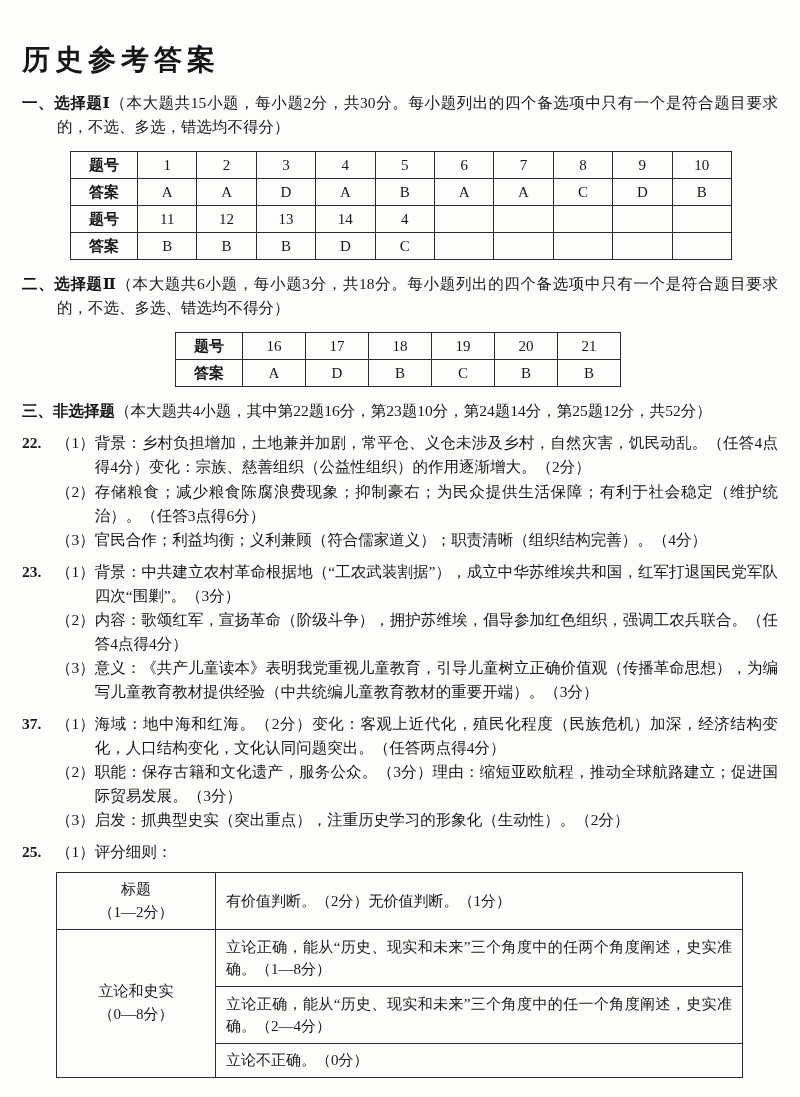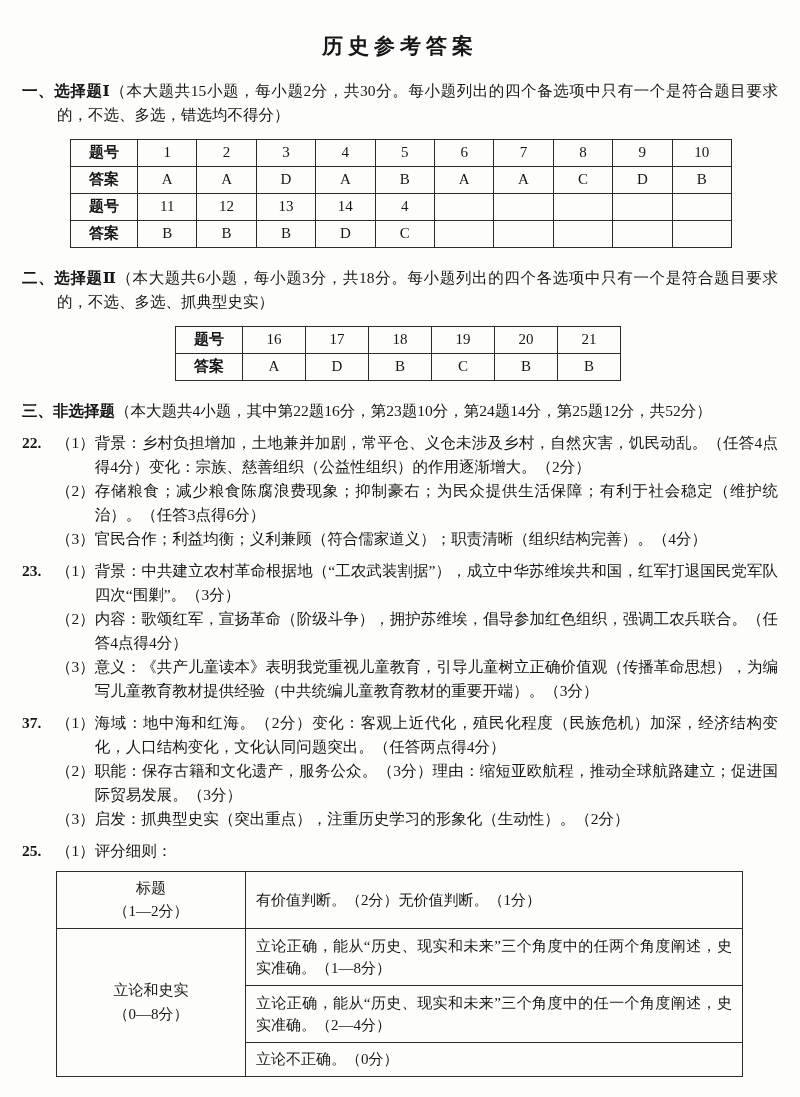--- a/index.html
+++ b/index.html
@@ -5,38 +5,38 @@
   html,body { margin:0; padding:0; background:#ffffff; }
   .page {
     width:800px; min-height:1097px; box-sizing:border-box;
     padding:18px 22px 14px 22px;
     background:#fdfdfb; color:#161616;
     font-family:"Liberation Serif","DejaVu Serif",serif;
     font-size:15.5px; line-height:1.55;
     display:flex; flex-direction:column;
   }
   .title { text-align:center; font-weight:bold; font-size:19.5px; line-height:1.3; }
-  .subtitle { text-align:center; font-weight:bold; font-size:21px; margin-top:12px; letter-spacing:5px; }
-  .section-head { margin-top:16px; padding-left:35px; text-indent:-35px; text-align:justify; }
+  .subtitle { font-weight:bold; font-size:28px; margin-top:20px; letter-spacing:5px; }
+  .section-head { margin-top:10px; padding-left:35px; text-indent:-35px; text-align:justify; }
   .section-label { font-weight:bold; }
   table { border-collapse:collapse; }
   .ans-table td { border:1px solid #2b2b2b; text-align:center; height:26px; padding:0 2px; font-size:15px; }
   .ans-table .lbl { font-weight:bold; }
   .t1 { margin:12px 0 2px 48px; width:662px; table-layout:fixed; }
   .t1 .lbl { width:62px; }
   .t2 { margin:12px 0 2px 153px; width:446px; table-layout:fixed; }
   .t2 .lbl { width:62px; }
   .question { position:relative; padding-left:34px; margin-top:8px; }
   .qnum { position:absolute; left:0; top:0;font-weight:bold; }
   .part { display:flex; }
   .part-marker { flex:0 0 35px; }
   .part-text { flex:1; text-align:justify; }
   .rubric { margin:8px 0 0 0; width:687px; table-layout:fixed; }
   .rubric td { border:1px solid #2b2b2b; padding:5px 10px; font-size:15px; vertical-align:middle; }
-  .rubric .crit { width:148px; text-align:center; padding:5px 20px; }
+  .rubric .crit { width:148px; text-align:center; padding:5px 5px; }
   .rubric .desc-cell { text-align:justify; line-height:1.5; }
   .rubric tr.tall td { height:46px; }
 </style>
 </head>
 <body>
 
 <div class="page">
 
   <div class="subtitle">历史参考答案</div>
 
@@ -92,21 +92,21 @@
       <td>C</td>
       <td></td>
       <td></td>
       <td></td>
       <td></td>
       <td></td>
     </tr>
   </tbody>
     </table>
 
-  <div class="section-head"><span class="section-label">二、选择题Ⅱ</span><span>（本大题共6小题，每小题3分，共18分。每小题列出的四个各选项中只有一个是符合题目要求的，不选、多选、抓典型史实）</span></div>
+  <div class="section-head"><span class="section-label">二、选择题Ⅱ</span><span>（本大题共6小题，每小题3分，共18分。每小题列出的四个备选项中只有一个是符合题目要求的，不选、多选、错选均不得分）</span></div>
 
   <table class="ans-table t2">
     <tbody>
         <tr>
       <td class="lbl">题号</td>
       <td>16</td>
       <td>17</td>
       <td>18</td>
       <td>19</td>
       <td>20</td>

